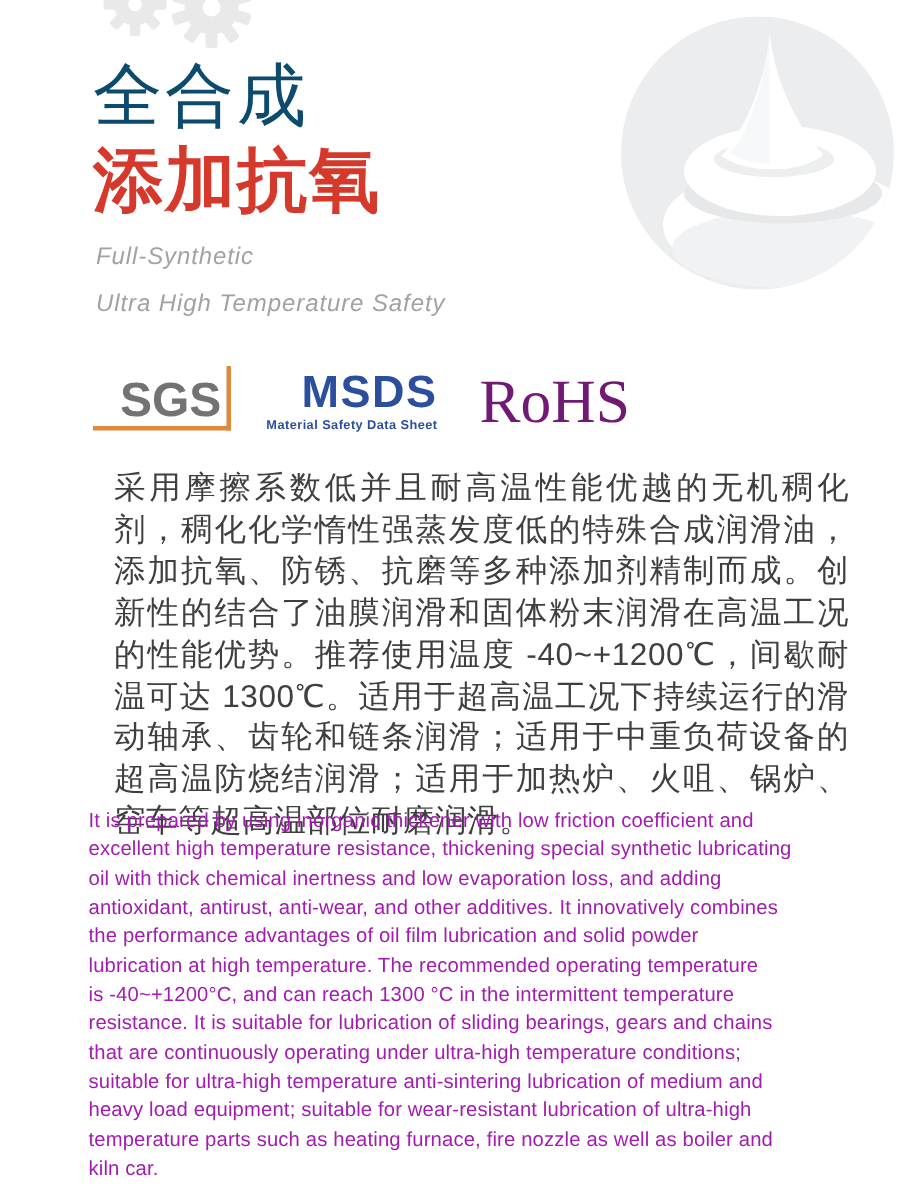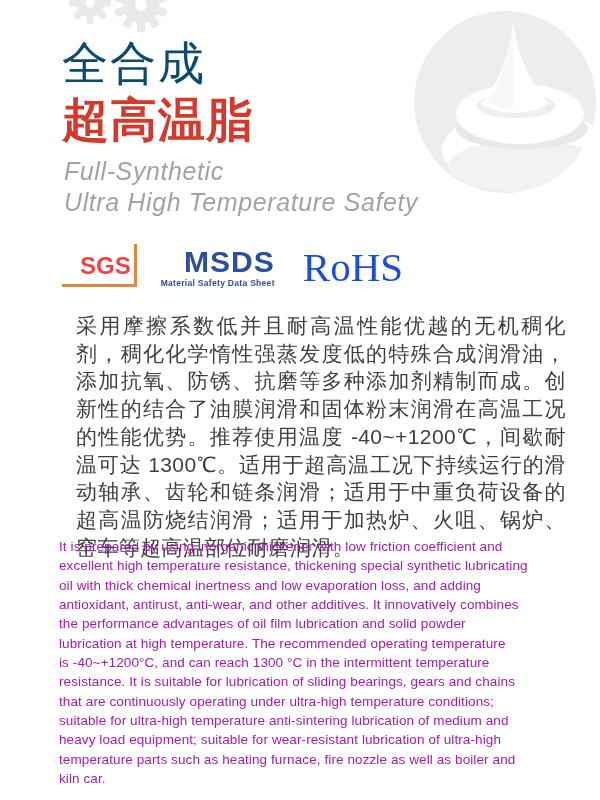--- a/index.html
+++ b/index.html
@@ -5,28 +5,28 @@
   html,body{margin:0;padding:0}
   body{
     width:600px;height:800px;background:#ffffff;position:relative;overflow:hidden;
     font-family:"Liberation Sans", sans-serif;
   }
   .gears{position:absolute;left:64px;top:0}
   .hero{position:absolute;left:410px;top:8px}
   .title-block{position:absolute;left:62px;top:34px}
   .title-l1{display:block;font-size:46px;line-height:58px;font-weight:500;color:#0c4a6e;letter-spacing:2px}
   .title-l2{display:block;font-size:47px;line-height:55px;font-weight:800;color:#d5392b;letter-spacing:1px}
-  .subtitle{position:absolute;left:64px;top:156px;font-style:italic;font-size:25px;line-height:31px;color:#a2a2a2;letter-spacing:0.6px}
+  .subtitle{position:absolute;left:64px;top:156px;font-style:italic;font-size:16px;line-height:31px;color:#a2a2a2;letter-spacing:0.6px}
   .certs{position:absolute;left:62px;top:244px;display:flex;align-items:flex-start}
   .cert-sgs{border-right:3px solid #dd8a3f;border-bottom:3px solid #dd8a3f;padding:4px 3px 0 18px;display:flex;align-items:flex-end}
-  .cert-sgs .sgs-label{font-size:24px;line-height:36px;font-weight:700;color:#ef4444;letter-spacing:0px}
+  .cert-sgs .sgs-label{font-size:32px;line-height:36px;font-weight:700;color:#737373;letter-spacing:0px}
   .cert-msds{margin-left:24px;padding-top:3px;text-align:right}
   .cert-msds .msds-label{font-size:30px;line-height:29px;font-weight:800;color:#2b4f9d;letter-spacing:1px}
   .cert-msds .msds-tagline{font-size:8.5px;font-weight:700;color:#2b4f9d;letter-spacing:0.3px;margin-top:2px}
-  .cert-rohs{margin-left:28px;font-family:"Liberation Serif", serif;font-size:41px;line-height:44px;color:#1d4ed8;padding-top:1px}
+  .cert-rohs{margin-left:28px;font-family:"Liberation Serif", serif;font-size:41px;line-height:44px;color:#701a75;padding-top:1px}
   .desc-cn{position:absolute;left:60px;top:296px;width:490px;margin:16px;
     font-size:21px;line-height:27.7px;color:#3f3f3f;text-align:justify;letter-spacing:0.4px}
   .desc-en{position:absolute;left:59px;top:537px;width:525px;margin:0;
     font-size:13.5px;line-height:19.35px;color:#a21caf;letter-spacing:0.1px;white-space:pre-line}
 </style>
 </head>
 <body>
 
 <div>
 
@@ -78,21 +78,21 @@
         <ellipse cx="110" cy="106" rx="64" ry="30" fill="#ffffff"></ellipse>
         <ellipse cx="106" cy="98" rx="40" ry="12" fill="#eceeef"></ellipse>
         <path d="M103,14 C101,42 89,76 71,96 C87,108 125,108 139,95 C119,74 106,42 103,14 Z" fill="#ffffff"></path>
         <path d="M103,14 C100,44 91,78 77,94 C84,99 94,101 103,101 L103,14 Z" fill="#f4f5f6" opacity="0.7"></path>
       </g>
     </svg>
   </div>
 
   <h1 class="title-block" style="margin:0;font-weight:normal">
     <span class="title-l1">全合成</span>
-    <span class="title-l2">超高温脂</span>
+    <span class="title-l2">添加抗氧</span>
   </h1>
 
   <div class="subtitle">
     <div>Full-Synthetic</div>
     <div>Ultra High Temperature Safety</div>
   </div>
 
   <div class="certs">
     <div class="cert-sgs">
       <span class="sgs-label">SGS</span>

